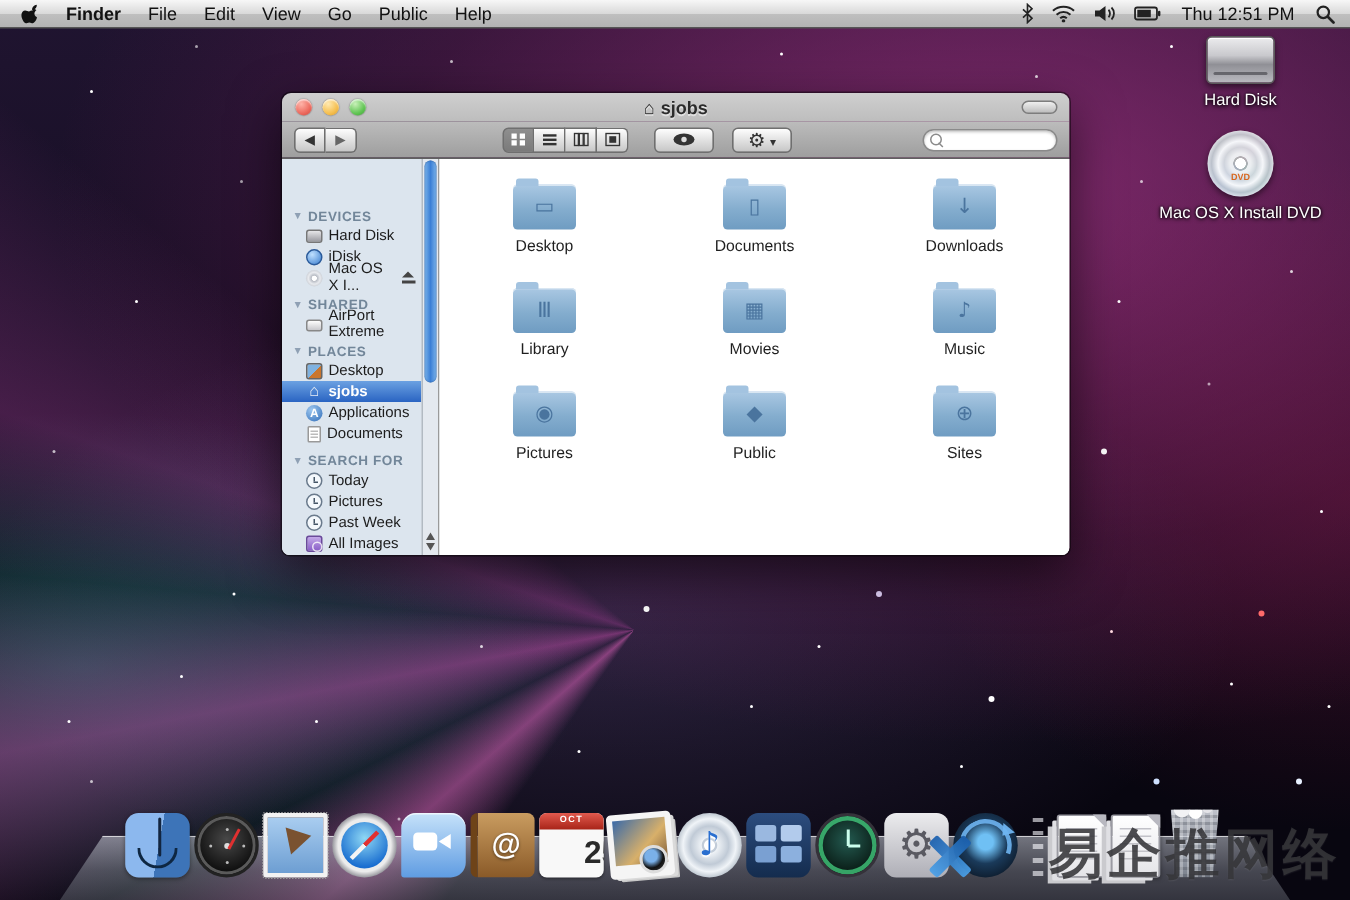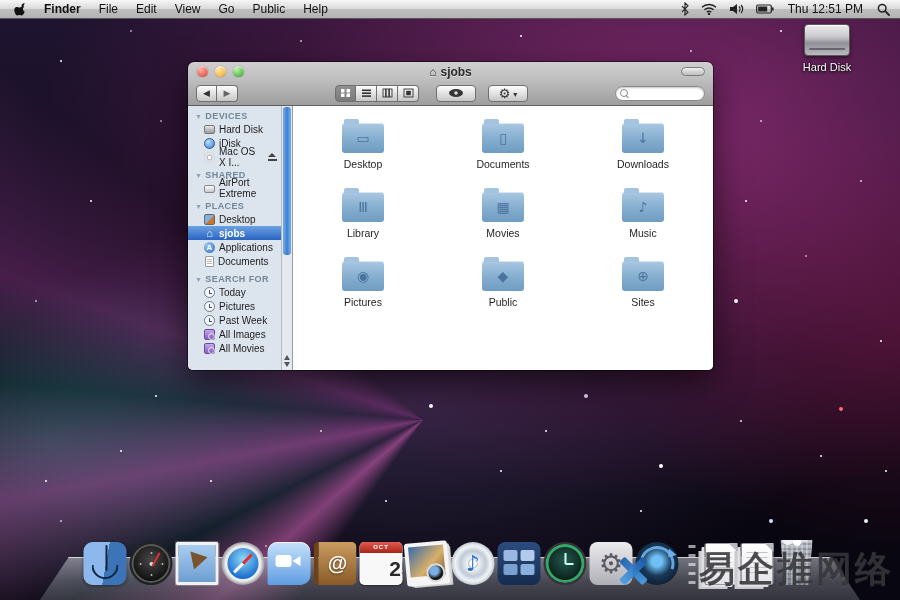--- a/index.html
+++ b/index.html
@@ -101,21 +101,21 @@
   .action .caret::before { content:'▾'; font-size:8px; }
   .searchfield { margin-left:auto; width:90px; height:15px; border-radius:8px; border:1px solid #8a8a8a;
     background:#fff; display:flex; align-items:center; padding:0 4px; box-shadow:inset 0 1px 2px rgba(0,0,0,.25); }
   .mag { width:8px; height:8px; position:relative; flex:0 0 auto; }
   .mag::before { content:''; position:absolute; width:6px; height:6px; border:1.4px solid #8b8b8b; border-radius:50%; }
   .mag::after { content:''; position:absolute; width:4px; height:1.4px; background:#8b8b8b; transform:rotate(45deg); left:5px; top:7px; }
   .searchfield input { border:none; outline:none; width:100%; font-size:10px; margin-left:3px; background:transparent; }
 
   .wbody { flex:1; display:flex; min-height:0; background:#fff; }
   .sidebar { width:105px; background:#dce5ee; border-right:1px solid #9a9a9a; display:flex; min-height:0; }
-  .sb-list { flex:1; overflow:hidden; padding-top:3px; font-size:10px; }
+  .sb-list { flex:1; overflow:hidden; padding-top:3px; font-size:10px;margin-top:28px; }
   .sb-header { display:flex; align-items:center; gap:3px; color:#728699; font-weight:bold; font-size:9px;
     letter-spacing:.4px; padding:0 0 0 7px; height:12px; margin-top:5px; }
   .sb-header:first-child { margin-top:1px; }
   .sb-tri { font-size:7px; color:#8fa0b4; }
   .sb-item { display:flex; align-items:center; gap:4px; height:14px; padding-left:16px; color:#1c1c1c; font-size:10px; }
   .sb-item.sel { background:linear-gradient(180deg,#6ba1e2,#2a64c2); color:#fff; font-weight:bold; }
   .sb-ico { width:11px; height:11px; flex:0 0 auto; position:relative; }
   .ic-hd { background:linear-gradient(180deg,#e6e6e8,#9a9aa0); border:1px solid #777; border-radius:2px; height:9px !important; margin-top:1px; }
   .ic-idisk { background:radial-gradient(circle at 35% 30%,#bfe0ff,#3a7ecf); border-radius:50%; border:1px solid #2a5a9a; }
   .ic-disc { background:radial-gradient(circle,#fff 0 20%,#b8bcc4 25%,#e8eaee 50%,#a8aeb8 100%); border-radius:50%; }
@@ -301,20 +301,26 @@
         </svg>
       </span>
     </div>
   </div>
 
   <div class="dtop-icons">
     <div class="dtop-icon">
       <div class="hd-icon"></div>
       <div class="dtop-label">Hard Disk</div>
     </div>
+    <div class="dtop-icon">
+      <div class="dvd-icon">
+        <span class="dvd-text">DVD</span>
+      </div>
+      <div class="dtop-label">Mac OS X Install DVD</div>
+    </div>
   </div>
 
   <div class="fwindow">
     <div class="titlebar">
       <div class="tlights">
         <span class="tl red"></span>
         <span class="tl yellow"></span>
         <span class="tl green"></span>
       </div>
       <div class="wtitle"><span class="home-glyph"></span><span>sjobs</span></div>

